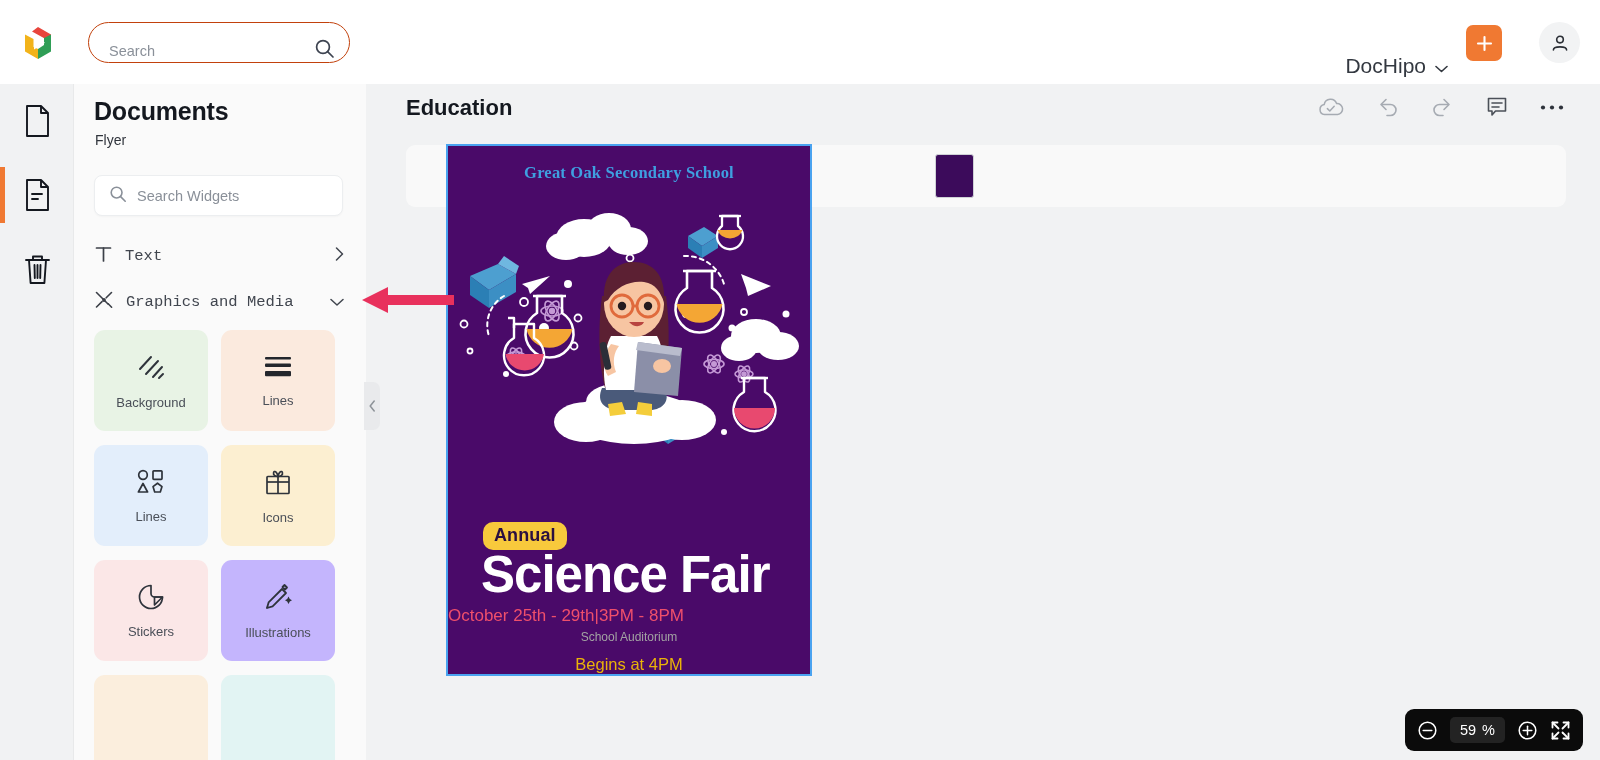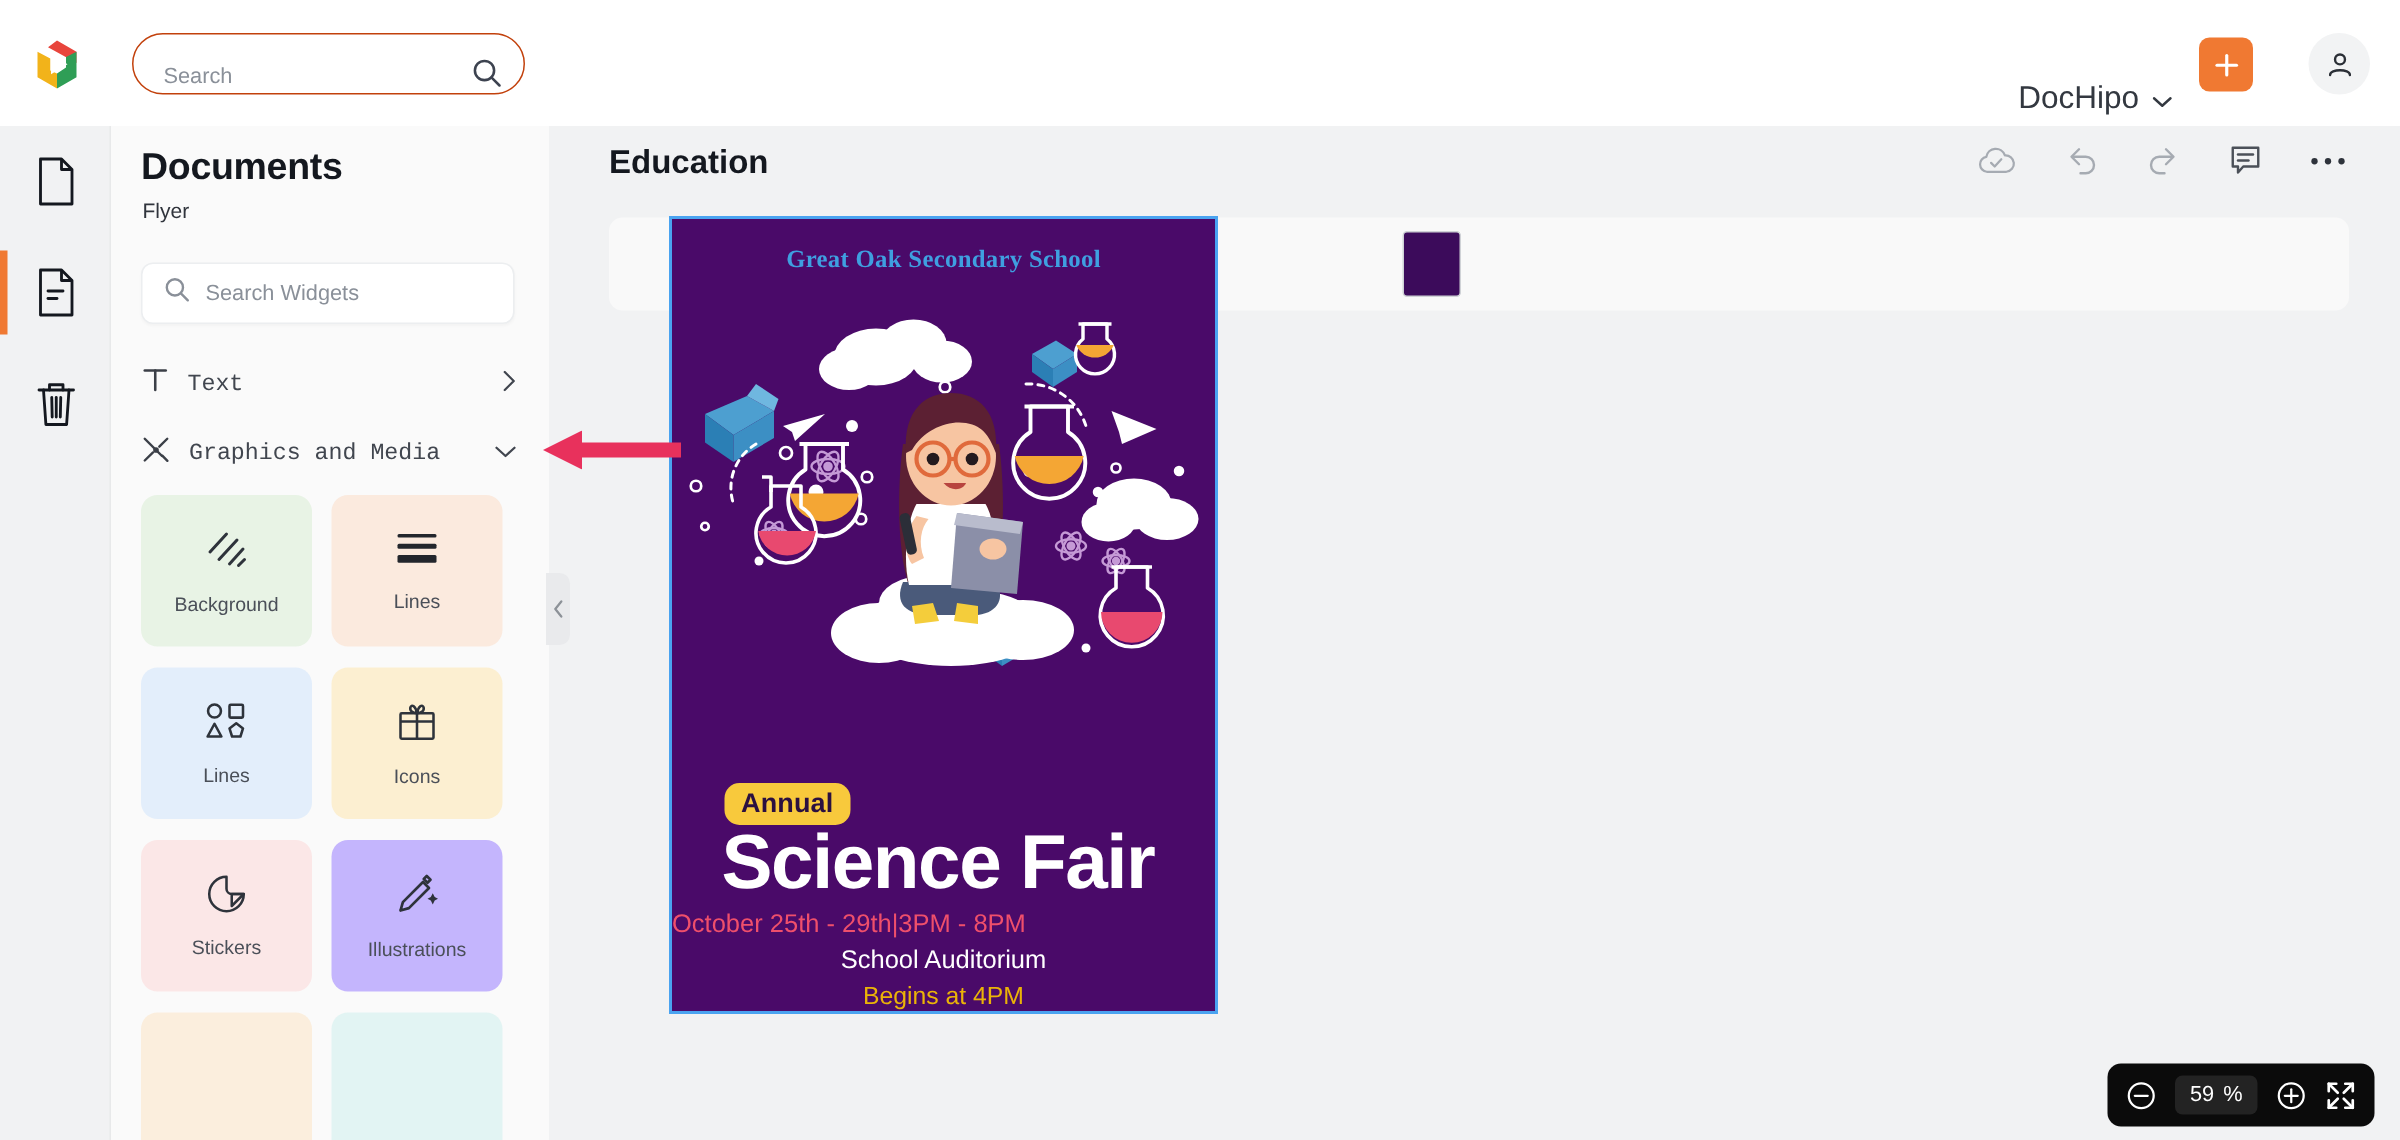--- a/index.html
+++ b/index.html
@@ -232,21 +232,21 @@
     letter-spacing: -1px; line-height: 1.05;
   }
   .poster-dates {
     position: absolute; top: 460px; left: 0; width: 100%;
     text-align: left;
     font-size: 17px; color: #ef4f6b;
   }
   .poster-venue {
     position: absolute; top: 484px; left: 0; width: 100%;
     text-align: center;
-    font-size: 17px; color: #ffffff;
+    font-size: 12px; color: #a3a3a3;
   }
   .poster-begins {
     position: absolute; top: 509px; left: 0; width: 100%;
     text-align: center;
     font-size: 16.5px; color: #eab308;
   }
 
   
   .zoombar {
     position: absolute; right: 17px; bottom: 9px;

